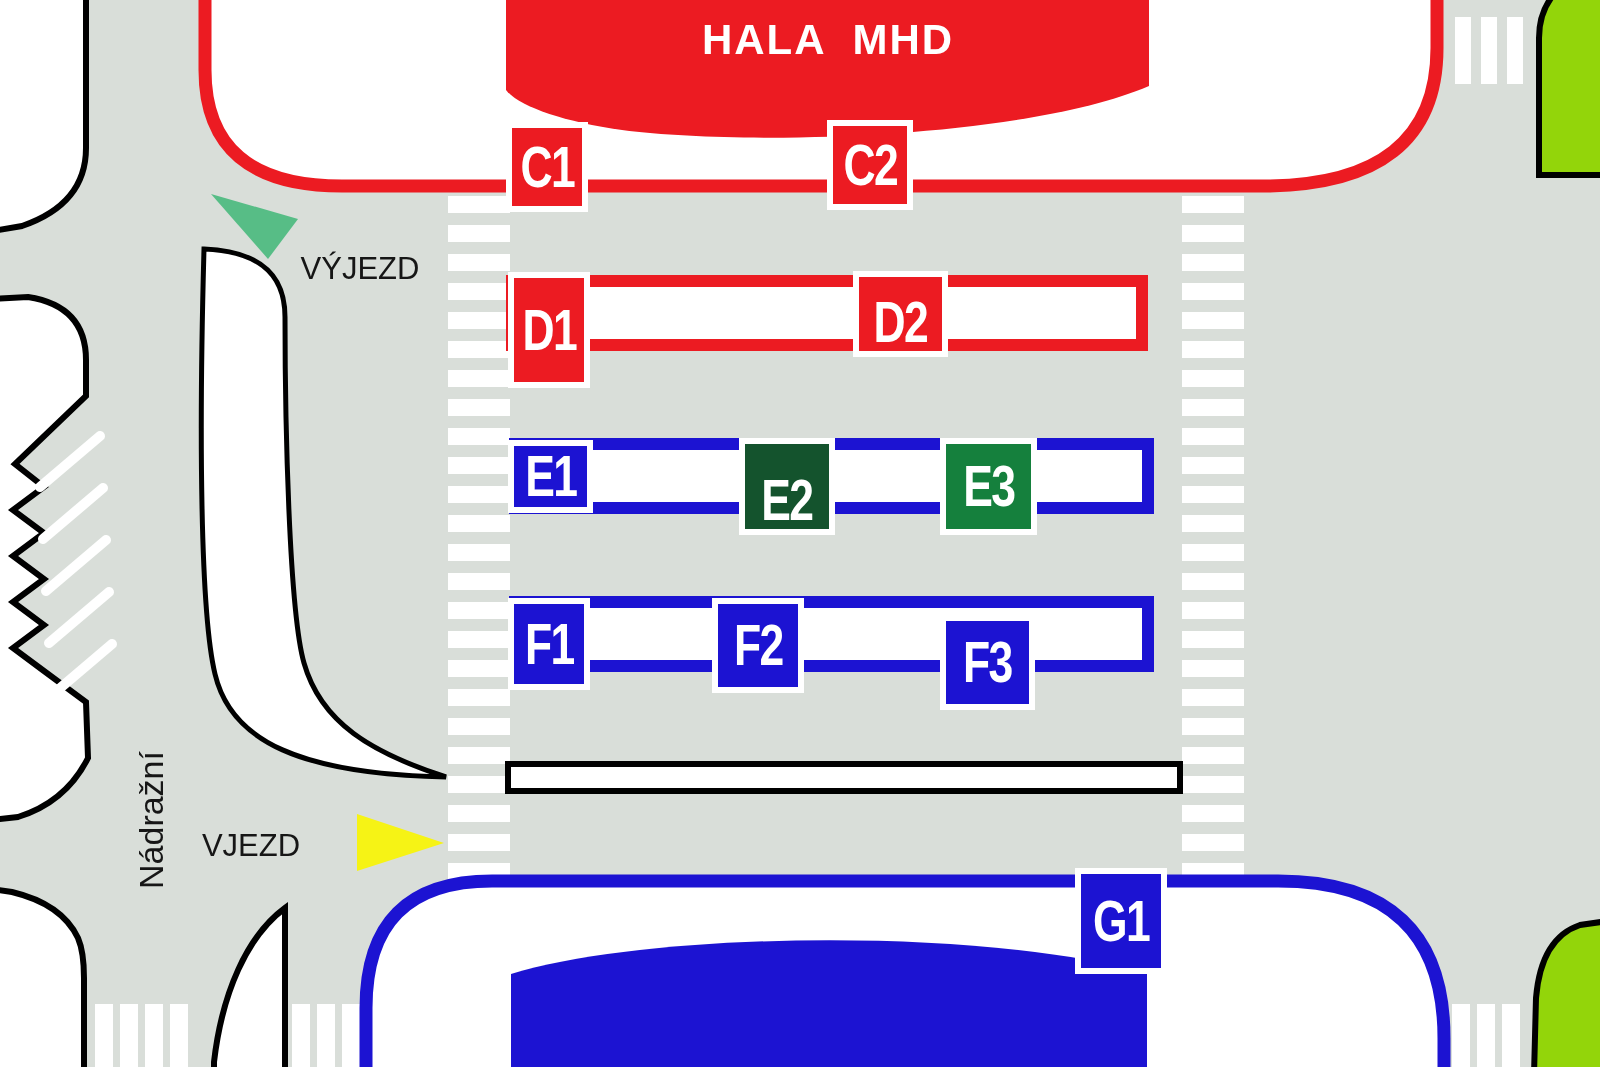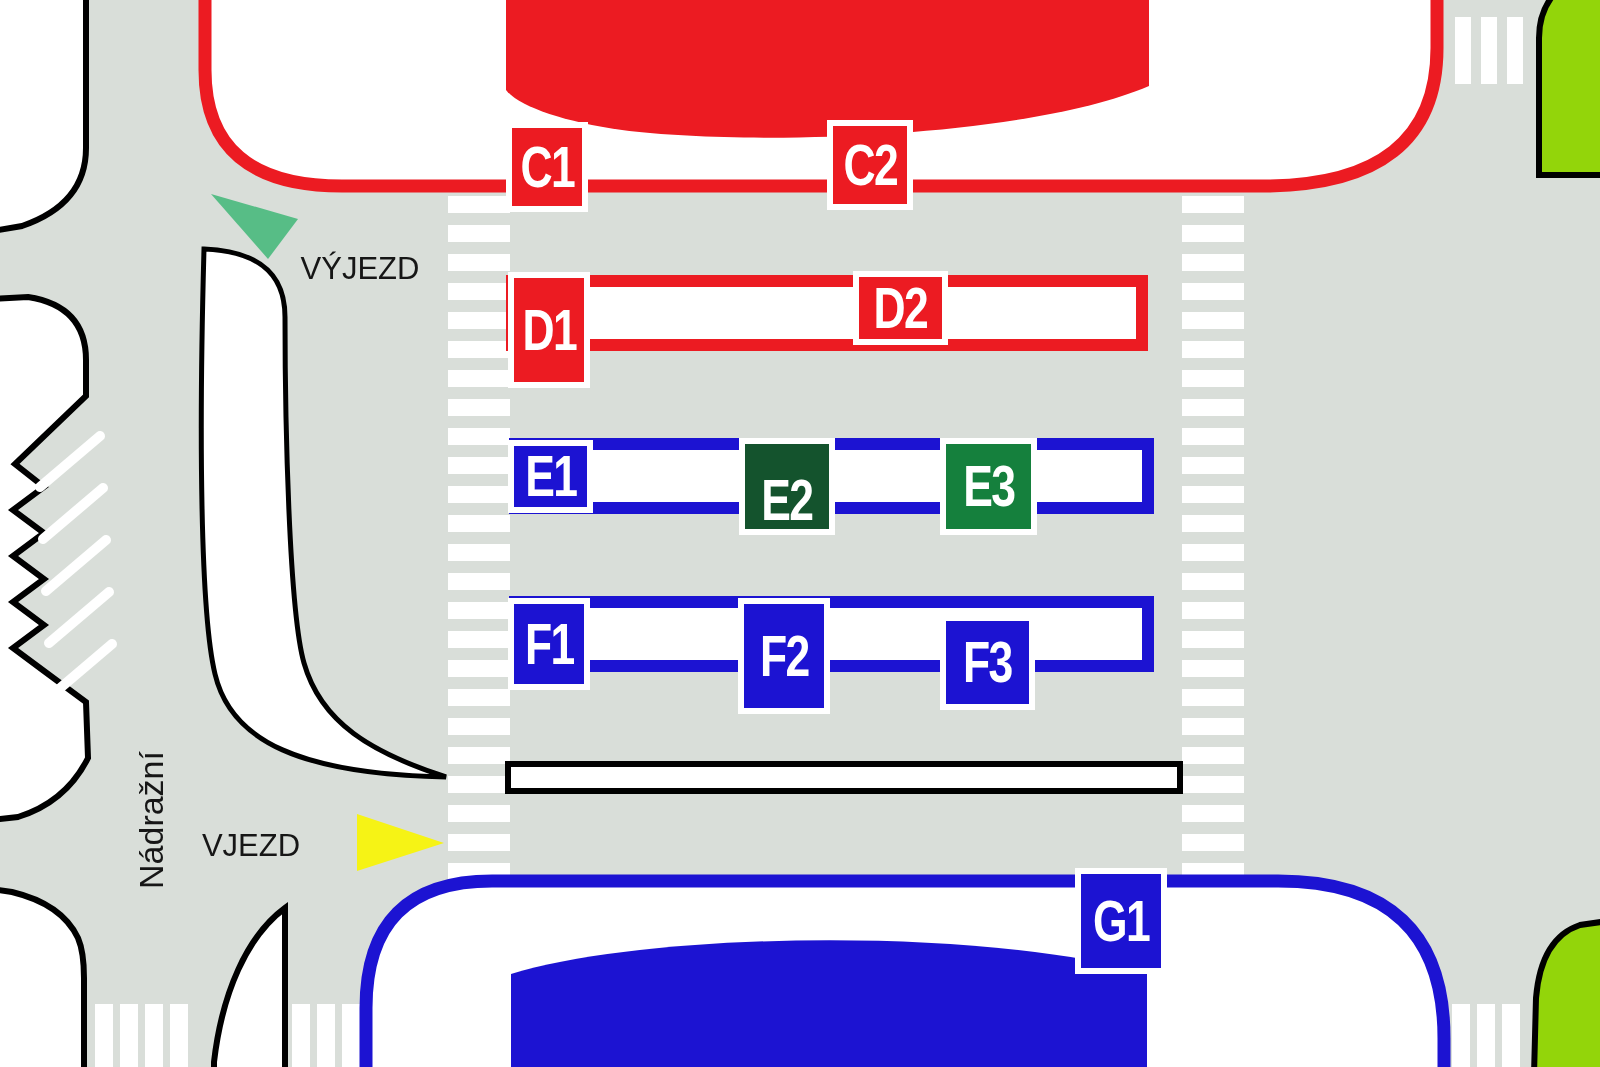--- a/index.html
+++ b/index.html
@@ -135,49 +135,50 @@
         <rect x="512" y="281" width="630" height="64" fill="#fff" stroke="#ec1b22" stroke-width="12"></rect>
         <rect x="515" y="444" width="633" height="64" fill="#fff" stroke="#1c13d2" stroke-width="12"></rect>
         <rect x="515" y="602" width="633" height="64" fill="#fff" stroke="#1c13d2" stroke-width="12"></rect>
       </g>
 
     <polygon points="211,194 298,219 268,259" fill="var(--green-arrow)"></polygon>
     <polygon points="357,814 444,843 357,871" fill="var(--yellow-arrow)"></polygon>
   </svg>
 
   <div class="overlay">
+    <div class="hall-label mhd" style="left:828px;top:40px">HALA  MHD</div>
     <div class="street-label gate-label" style="left:360px;top:269px">VÝJEZD</div>
     <div class="street-label gate-label" style="left:251px;top:846px">VJEZD</div>
     <div class="street-label vertical" style="left:151px;top:820px">Nádražní</div>
     <div id="stands">
         <div class="stand" style="left: 506px; top: 122px; width: 82px; height: 90px; background: rgb(236, 27, 34);">
           <span>C1</span>
         </div>
         <div class="stand" style="left: 827px; top: 120px; width: 86px; height: 90px; background: rgb(236, 27, 34);">
           <span>C2</span>
         </div>
         <div class="stand" style="left: 508px; top: 272px; width: 82px; height: 116px; background: rgb(236, 27, 34);">
           <span>D1</span>
         </div>
-        <div class="stand" style="left: 853px; top: 271px; width: 95px; height: 74px; background: rgb(236, 27, 34);">
+        <div class="stand" style="left: 853px; top: 271px; width: 95px; height: 86px; background: rgb(236, 27, 34); align-items: flex-end;">
           <span>D2</span>
         </div>
         <div class="stand" style="left: 508px; top: 440px; width: 85px; height: 73px; background: rgb(28, 19, 210);">
           <span>E1</span>
         </div>
         <div class="stand" style="left: 739px; top: 438px; width: 96px; height: 97px; background: #14532d; align-items: flex-end;">
           <span>E2</span>
         </div>
         <div class="stand" style="left: 940px; top: 438px; width: 97px; height: 97px; background: #15803d;">
           <span>E3</span>
         </div>
         <div class="stand" style="left: 508px; top: 598px; width: 82px; height: 92px; background: rgb(28, 19, 210);">
           <span>F1</span>
         </div>
-        <div class="stand" style="left: 738px; top: 598px; width: 92px; height: 116px; background: rgb(28, 19, 210);">
+        <div class="stand" style="left: 712px; top: 598px; width: 92px; height: 95px; background: rgb(28, 19, 210);">
           <span>F2</span>
         </div>
         <div class="stand" style="left: 940px; top: 598px; width: 95px; height: 95px; background: rgb(28, 19, 210); margin-top: 17px;">
           <span>F3</span>
         </div>
         <div class="stand" style="left: 1075px; top: 868px; width: 92px; height: 106px; background: rgb(28, 19, 210);">
           <span>G1</span>
         </div>
       </div>
   </div>

